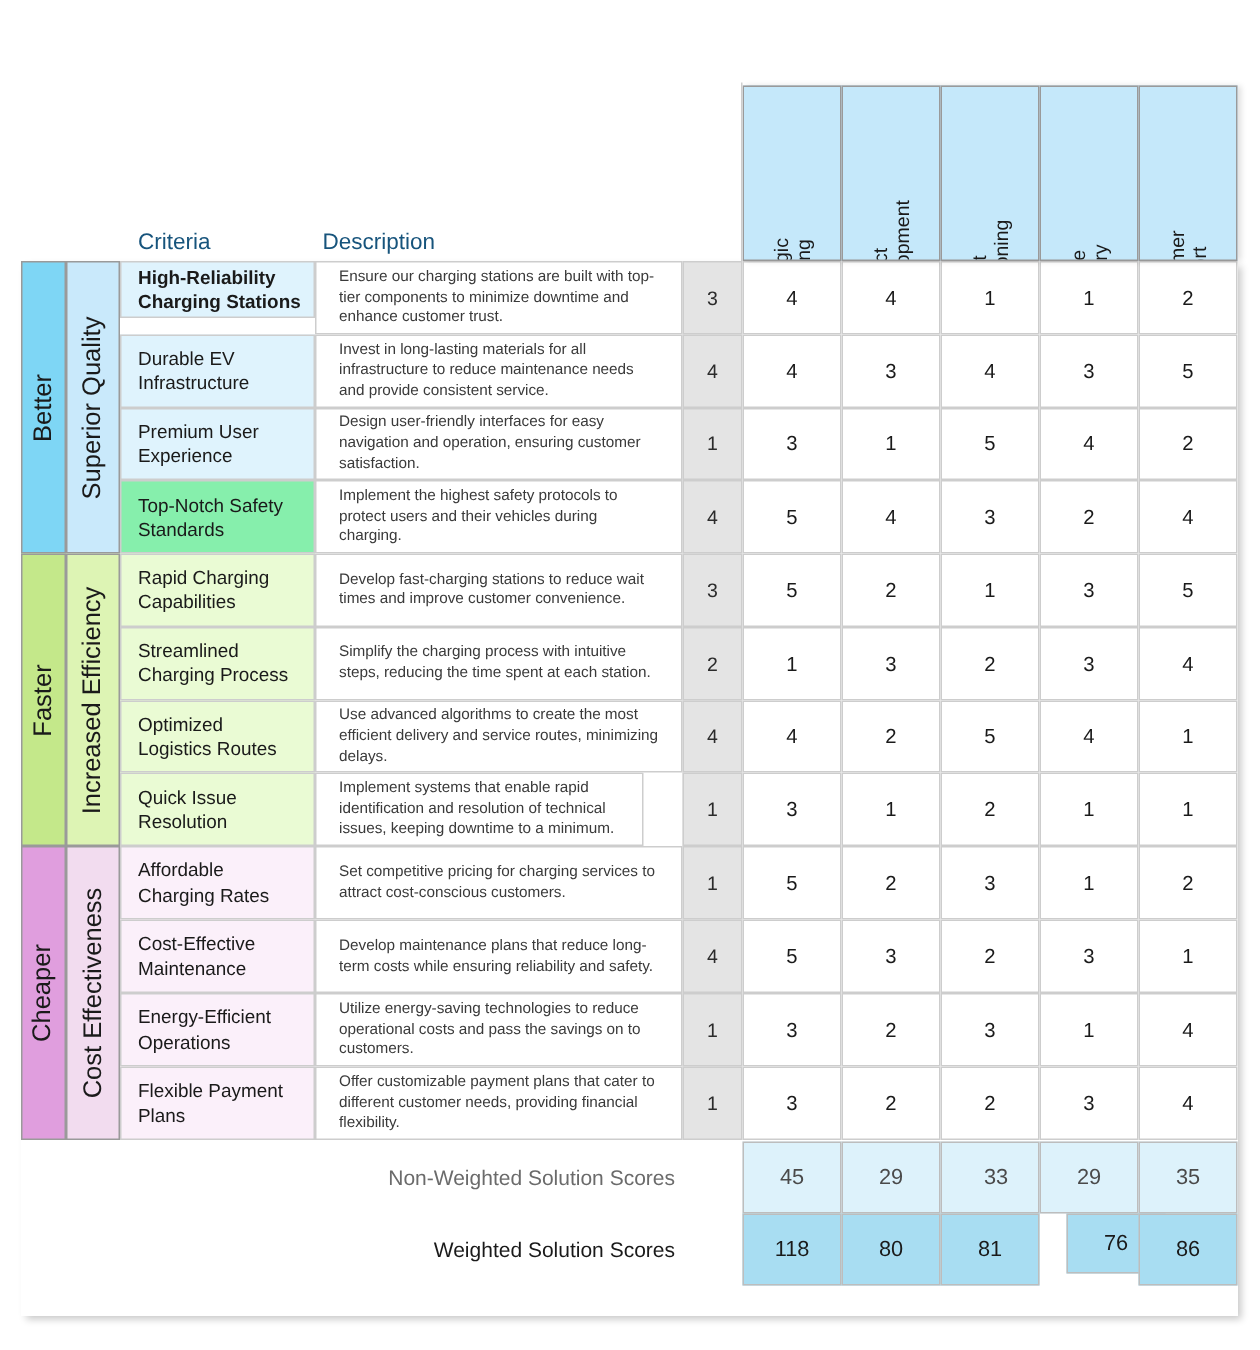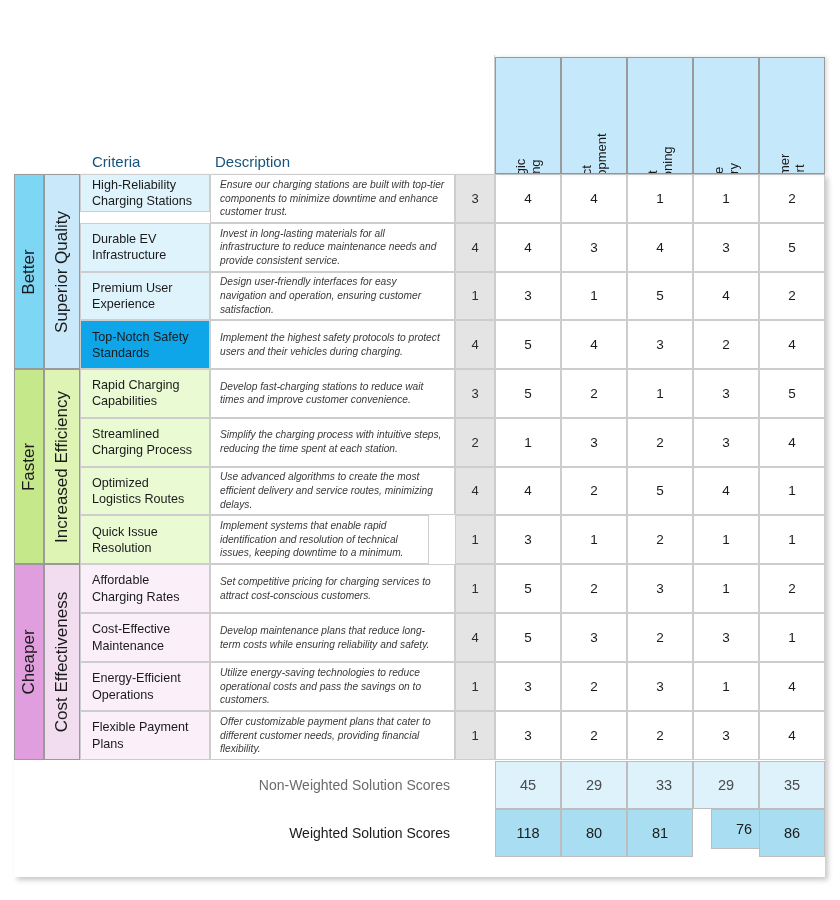--- a/index.html
+++ b/index.html
@@ -100,28 +100,27 @@
 
   .crit {
     padding: 6px 8px 6px 11px;
     font-size: 12.6px;
     line-height: 1.28;
     color: #1a1a1a;
     display: flex; align-items: center;
     border: 1px solid #cdcdcd;
   }
   .desc {
-    padding: 6px 9px;
+    padding: 6px 15px;
     font-size: 10.2px;
     line-height: 1.34;
     color: #3a3a3a;
     background: #ffffff;
     display: flex; align-items: center;
     border: 1px solid #cdcdcd;
-    font-style: italic;
   }
   .imp {
     background: #e4e4e4;
     display: flex; align-items: center; justify-content: center;
     font-size: 13px; color: #2b2b2b;
     border: 1px solid #cdcdcd;
   }
   .score {
     background: #ffffff;
     display: flex; align-items: center; justify-content: center;
@@ -193,21 +192,21 @@
         <div class="r2" style="transform: rotate(-90deg) translate(-113px, 0px);">Score of 1 to 5</div>
       </div>
       <div class="secthead" style="left: 92px; text-align: right;">Criteria</div>
       <div class="secthead" style="left: 215px;">Description</div>
       <div class="band" style="left: 14px; top: 174px; width: 30px; height: 195px; position: absolute; background: rgb(126, 214, 245);">
         <span class="vtxt">Better</span>
       </div>
       <div class="band band2" style="left: 44px; top: 174px; width: 36px; height: 195px; position: absolute; background: rgb(201, 233, 251);">
         <span class="vtxt">Superior Quality</span>
       </div>
-      <div class="crit" style="left: 80px; top: 174px; width: 130px; height: 38px; position: absolute; background: rgb(223, 243, 253);">High-Reliability Charging Stations</div>
+      <div class="crit" style="left: 80px; top: 174px; width: 130px; height: 38px; position: absolute; background: rgb(223, 243, 253); font-weight: bold;">High-Reliability Charging Stations</div>
       <div class="desc" style="left: 210px; top: 174px; width: 245px; height: 48.75px; position: absolute;">Ensure our charging stations are built with top-tier components to minimize downtime and enhance customer trust.</div>
       <div class="imp" style="left: 455px; top: 174px; width: 40px; height: 48.75px; position: absolute; background: rgb(228, 228, 228);">3</div>
       <div class="score" style="left: 495px; top: 174px; width: 66px; height: 48.75px; position: absolute;">4</div>
       <div class="score" style="left: 561px; top: 174px; width: 66px; height: 48.75px; position: absolute;">4</div>
       <div class="score" style="left: 627px; top: 174px; width: 66px; height: 48.75px; position: absolute;">1</div>
       <div class="score" style="left: 693px; top: 174px; width: 66px; height: 48.75px; position: absolute;">1</div>
       <div class="score" style="left: 759px; top: 174px; width: 66px; height: 48.75px; position: absolute;">2</div>
       <div class="crit" style="left: 80px; top: 222.75px; width: 130px; height: 48.75px; position: absolute; background: rgb(223, 243, 253);">Durable EV Infrastructure</div>
       <div class="desc" style="left: 210px; top: 222.75px; width: 245px; height: 48.75px; position: absolute;">Invest in long-lasting materials for all infrastructure to reduce maintenance needs and provide consistent service.</div>
       <div class="imp" style="left: 455px; top: 222.75px; width: 40px; height: 48.75px; position: absolute; background: rgb(228, 228, 228);">4</div>
@@ -217,21 +216,21 @@
       <div class="score" style="left: 693px; top: 222.75px; width: 66px; height: 48.75px; position: absolute;">3</div>
       <div class="score" style="left: 759px; top: 222.75px; width: 66px; height: 48.75px; position: absolute;">5</div>
       <div class="crit" style="left: 80px; top: 271.5px; width: 130px; height: 48.75px; position: absolute; background: rgb(223, 243, 253);">Premium User Experience</div>
       <div class="desc" style="left: 210px; top: 271.5px; width: 245px; height: 48.75px; position: absolute;">Design user-friendly interfaces for easy navigation and operation, ensuring customer satisfaction.</div>
       <div class="imp" style="left: 455px; top: 271.5px; width: 40px; height: 48.75px; position: absolute; background: rgb(228, 228, 228);">1</div>
       <div class="score" style="left: 495px; top: 271.5px; width: 66px; height: 48.75px; position: absolute;">3</div>
       <div class="score" style="left: 561px; top: 271.5px; width: 66px; height: 48.75px; position: absolute;">1</div>
       <div class="score" style="left: 627px; top: 271.5px; width: 66px; height: 48.75px; position: absolute;">5</div>
       <div class="score" style="left: 693px; top: 271.5px; width: 66px; height: 48.75px; position: absolute;">4</div>
       <div class="score" style="left: 759px; top: 271.5px; width: 66px; height: 48.75px; position: absolute;">2</div>
-      <div class="crit" style="left: 80px; top: 320.25px; width: 130px; height: 48.75px; position: absolute; background: #0ea5e9;">Top-Notch Safety Standards</div>
+      <div class="crit" style="left: 80px; top: 320.25px; width: 130px; height: 48.75px; position: absolute; background: #86efac;">Top-Notch Safety Standards</div>
       <div class="desc" style="left: 210px; top: 320.25px; width: 245px; height: 48.75px; position: absolute;">Implement the highest safety protocols to protect users and their vehicles during charging.</div>
       <div class="imp" style="left: 455px; top: 320.25px; width: 40px; height: 48.75px; position: absolute; background: rgb(228, 228, 228);">4</div>
       <div class="score" style="left: 495px; top: 320.25px; width: 66px; height: 48.75px; position: absolute;">5</div>
       <div class="score" style="left: 561px; top: 320.25px; width: 66px; height: 48.75px; position: absolute;">4</div>
       <div class="score" style="left: 627px; top: 320.25px; width: 66px; height: 48.75px; position: absolute;">3</div>
       <div class="score" style="left: 693px; top: 320.25px; width: 66px; height: 48.75px; position: absolute;">2</div>
       <div class="score" style="left: 759px; top: 320.25px; width: 66px; height: 48.75px; position: absolute;">4</div>
       <div class="band" style="left: 14px; top: 369px; width: 30px; height: 195px; position: absolute; background: rgb(196, 232, 138);">
         <span class="vtxt">Faster</span>
       </div>

